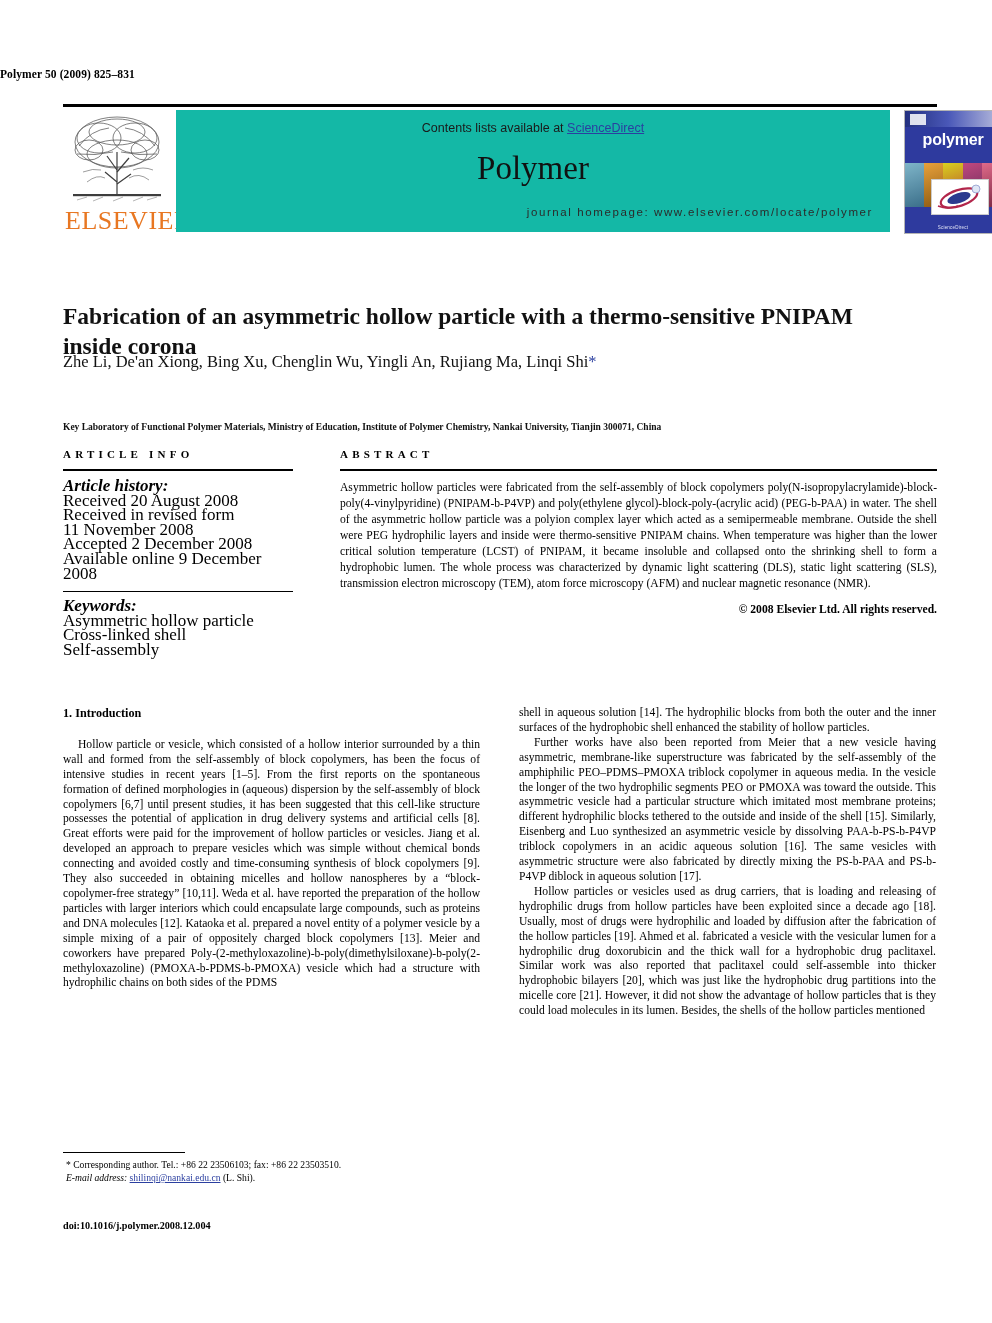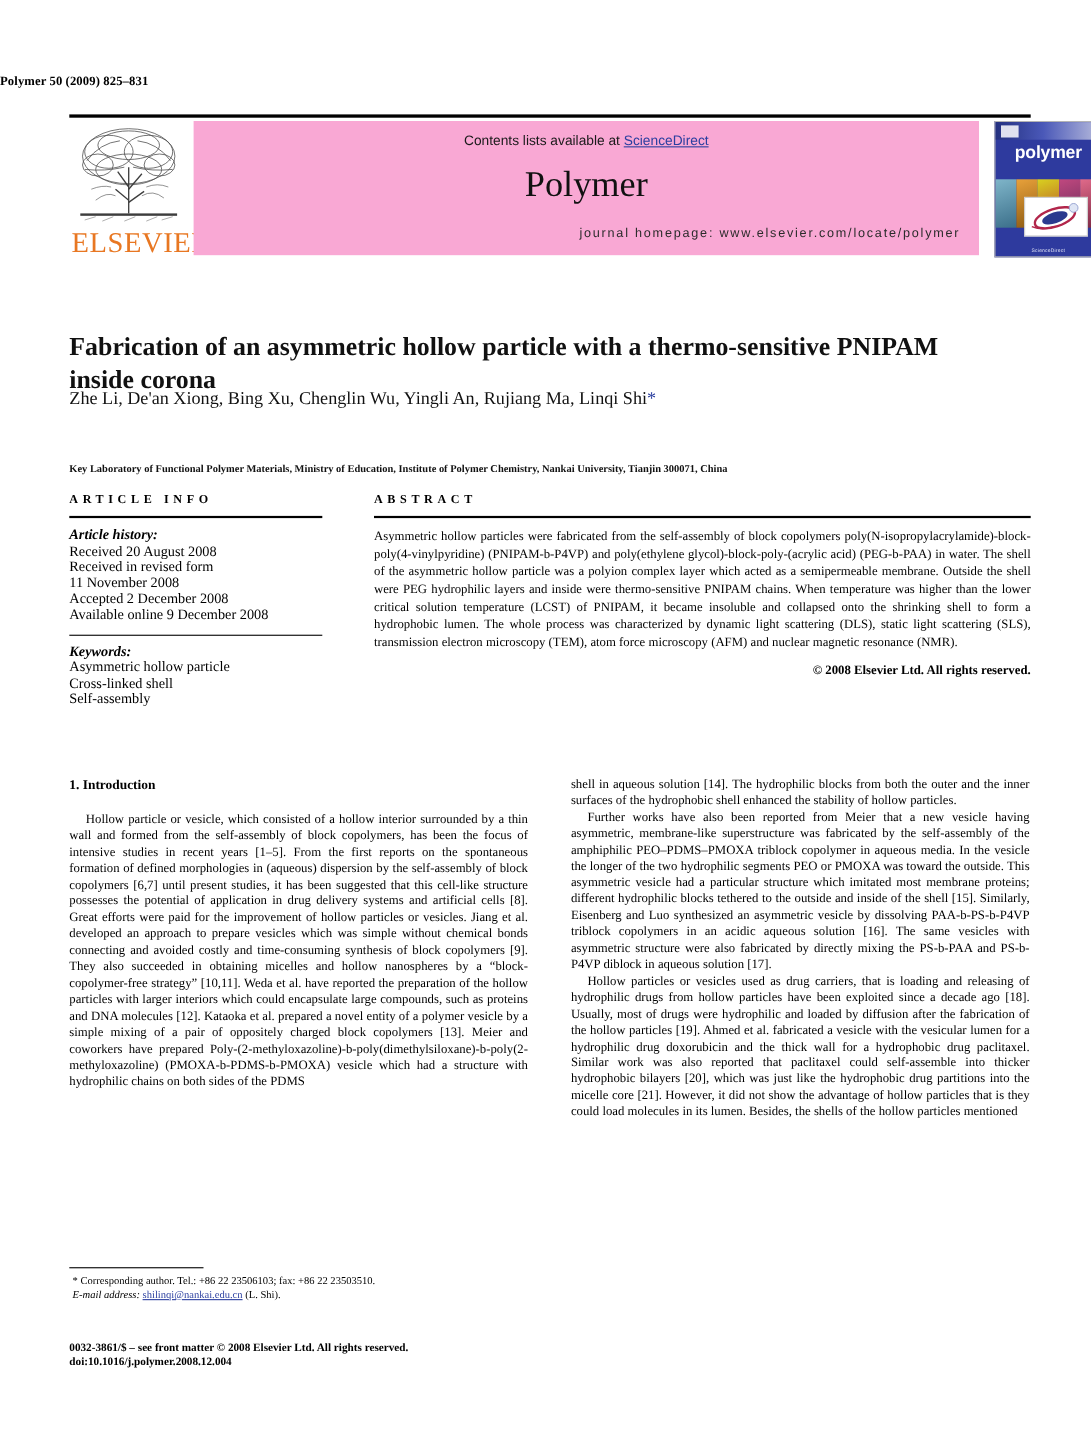--- a/index.html
+++ b/index.html
@@ -67,21 +67,21 @@
     font-family: "Liberation Serif", serif;
     font-size: 26px;
     letter-spacing: 0.5px;
     color: #E87722;
   }
   .sd-panel {
     position: absolute;
     left: 113px; top: 6px;
     width: 714px;
     height: 122px;
-    background: #f9a8d4;
+    background: #14b8a6;
   }
   .sd-line {
     position: absolute;
     left: 0; top: 11px;
     width: 714px;
     text-align: center;
     font-family: "Liberation Sans", sans-serif;
     font-size: 12.5px;
     color: #1a1a1a;
   }
@@ -200,21 +200,21 @@
   .artinfo {
     position: absolute;
     left: 63px; top: 448px;
     width: 230px;
   }
   .artinfo .rule {
     height: 2px; background: #000;
     margin: 9px 0 8px 0;
   }
   .artinfo .rule.thin { height: 1px; margin: 10px 0 7px 0; }
-  .artinfo .blk { font-size: 13px; line-height: 14.6px; }
+  .artinfo .blk { font-size: 17px; line-height: 14.6px; }
   .artinfo .lbl { font-style: italic; font-weight: bold; }
 
   .abstract {
     position: absolute;
     left: 340px; top: 448px;
     width: 597px;
   }
   .abstract .rule {
     height: 2px; background: #000;
     margin: 9px 0 9px 0;
@@ -407,17 +407,16 @@
     <div class="fnrule"></div>
     <div class="fnline">* Corresponding author. Tel.: +86 22 23506103; fax: +86 22 23503510.</div>
     <div class="fnline">
       <span class="ital">E-mail address:</span>
       <a class="mail" href="#">shilinqi@nankai.edu.cn</a>
       <span>(L. Shi).</span>
     </div>
   </div>
 
   <div class="imprint">
-    <div>0032-3861/$ – see front matter © 2008 Elsevier Ltd. All rights reserved.</div>
     <div>doi:10.1016/j.polymer.2008.12.004</div>
   </div>
 
 </div>
 
 </body></html>

